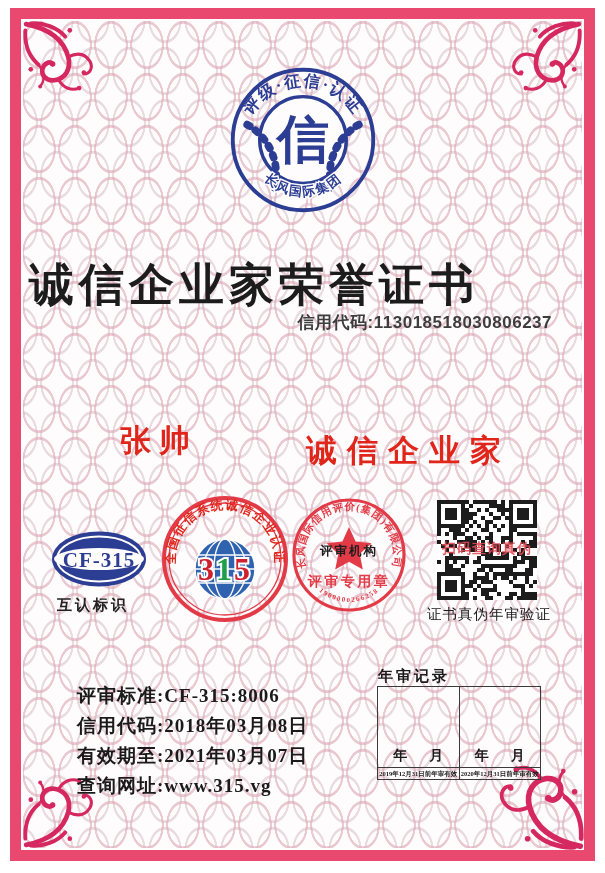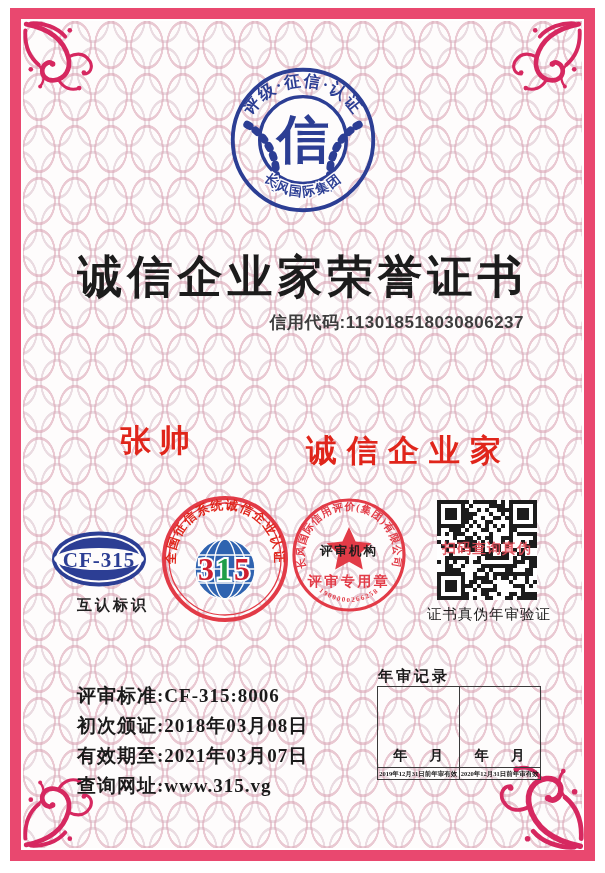--- a/index.html
+++ b/index.html
@@ -13,36 +13,36 @@
       radial-gradient(18px 26px at 50% 50%, rgba(0,0,0,0) 14.5px, rgba(205,170,185,.40) 15px, rgba(205,170,185,.40) 16.5px, rgba(0,0,0,0) 17px);
     background-size:36px 52px,36px 52px;
     background-position:0 0,18px 26px;}
   .corner{position:absolute;width:78px;height:78px;}
   .corner.tl{left:2px;top:2px;}
   .corner.tr{right:2px;top:2px;transform:scaleX(-1);}
   .corner.bl{left:2px;bottom:2px;transform:scaleY(-1);}
   .corner.br{right:0px;bottom:0px;width:94px;height:94px;transform:scale(-1,-1);}
   .emblem{position:absolute;left:205px;top:44px;width:154px;height:154px;}
   svg{font-family:"Liberation Serif",serif;}
-  .title{position:absolute;top:228px;left:0;width:100%;text-align:center;
+  .title{position:absolute;top:228px;left:0;width:100%;text-align:left;
     font-family:"Liberation Sans",sans-serif;font-weight:900;font-size:45px;
-    color:#1c1c1c;letter-spacing:5px;margin:0;}
-  .credit{position:absolute;top:292px;left:0;width:100%;text-align:right;padding-right:60px;
+    color:#1c1c1c;letter-spacing:5px;margin:8px;}
+  .credit{position:absolute;top:292px;left:0;width:100%;text-align:right;padding-right:32px;
     box-sizing:border-box;font-family:"Liberation Sans",sans-serif;font-weight:bold;
     font-size:17px;color:#3d3d3d;letter-spacing:.5px;}
   .company{position:absolute;top:333px;left:0;width:100%;text-align:center;
     font-family:"Liberation Sans",sans-serif;font-weight:bold;font-size:30px;
     color:#222;letter-spacing:8px;}
   .honor-row{position:absolute;top:401px;left:0;width:100%;display:flex;
     justify-content:center;gap:108px;padding-left:26px;box-sizing:border-box;
     font-family:"Liberation Sans",sans-serif;font-weight:bold;font-size:31px;color:#e0251b;}
   .honor-row .name{letter-spacing:8px;}
   .honor-row .honor{letter-spacing:10px;margin-top:10px;}
   .cf-oval{position:absolute;left:29px;top:511px;width:98px;height:58px;}
-  .cf-caption{position:absolute;left:36px;top:577px;width:92px;text-align:right;
+  .cf-caption{position:absolute;left:36px;top:577px;width:92px;text-align:left;
     font-weight:bold;font-size:15px;color:#222;letter-spacing:3px;}
   .seal-315{position:absolute;left:140px;top:476px;width:128px;height:128px;}
   .stamp{position:absolute;left:270px;top:478px;width:116px;height:116px;}
   .qr-wrap{position:absolute;left:416px;top:481px;width:100px;height:100px;background:#fff;}
   .qr-overlay{position:absolute;left:0;top:40%;width:100%;text-align:center;
     color:#e04a55;font-size:14px;font-weight:bold;letter-spacing:1px;opacity:.9;}
   .qr-caption{position:absolute;left:403px;top:586px;width:130px;text-align:center;
     font-weight:normal;font-size:14.5px;color:#1c1c1c;letter-spacing:1px;}
   .details{position:absolute;left:56px;top:662px;font-weight:bold;font-size:19px;
     color:#1a1a1a;letter-spacing:1px;line-height:30px;}
@@ -546,21 +546,21 @@
             <rect x="83.6" y="91.2" width="3.8" height="3.8" fill="#1c1c1c"></rect>
             <rect x="87.4" y="91.2" width="3.8" height="3.8" fill="#1c1c1c"></rect>
             <rect x="91.2" y="91.2" width="3.8" height="3.8" fill="#1c1c1c"></rect>
           </svg>
         <div class="qr-overlay">扫码查询真伪</div>
       </div>
       <div class="qr-caption">证书真伪年审验证</div>
 
       <div class="details">
         <div>评审标准:CF-315:8006</div>
-        <div>初次颁证:2018年03月08日</div>
+        <div>信用代码:2018年03月08日</div>
         <div>有效期至:2021年03月07日</div>
         <div>查询网址:www.315.vg</div>
       </div>
 
       <div class="annual-title">年审记录</div>
       <div class="annual-table">
         <div class="annual-col">
           <div class="annual-cell">
             <span>年</span>
             <span>月</span>

